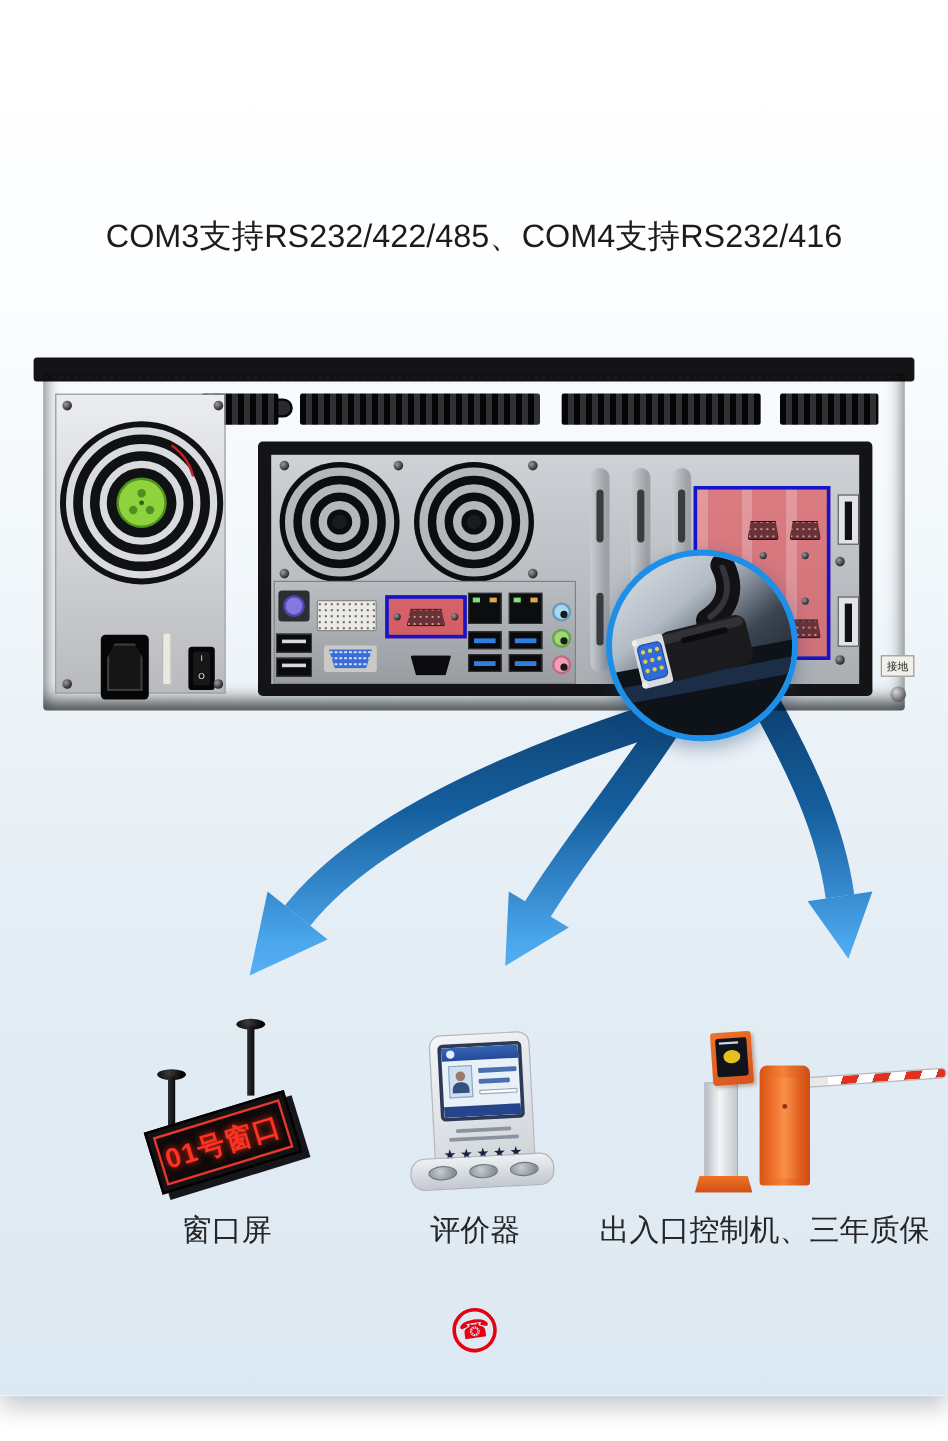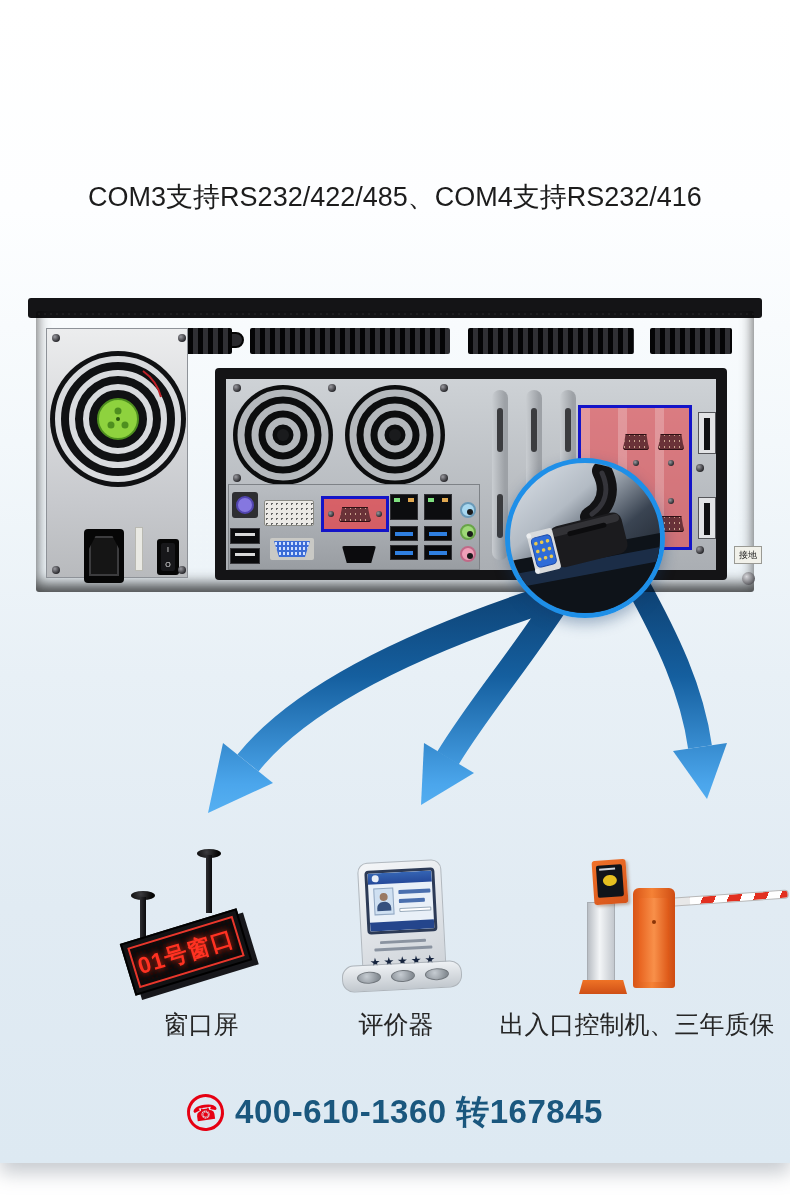--- a/index.html
+++ b/index.html
@@ -426,23 +426,22 @@
     </div>
     <div class="gb-arm">
         <div class="gb-stripes"></div>
       </div>
     <div class="gb-cab">
         <i></i>
         <div class="gb-key"></div>
       </div>
   </div>
 
-  <div class="devlabel" style="left:201px;">窗口屏</div>
+  <div class="devlabel" style="left:189px;">窗口屏</div>
   <div class="devlabel" style="left:396px;">评价器</div>
   <div class="devlabel" style="left:637px;">出入口控制机、三年质保</div>
 
   <div class="hotline">
     <div class="phone">
         <span>☎</span>
       </div>
-    <span class="hl-num">400-610-1360 转167845</span>
   </div>
 </div>
 
 </body></html>

